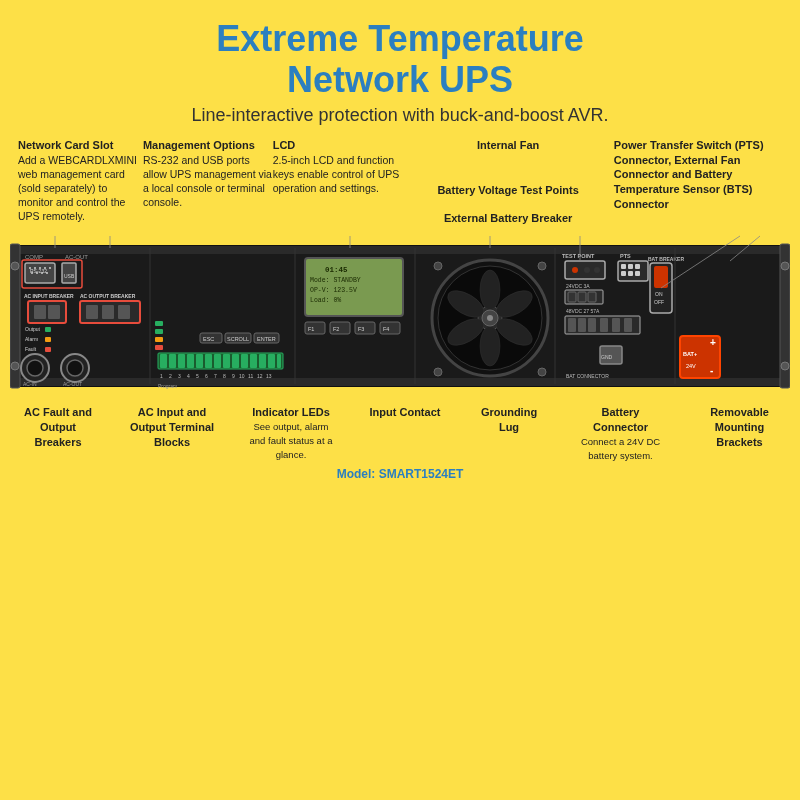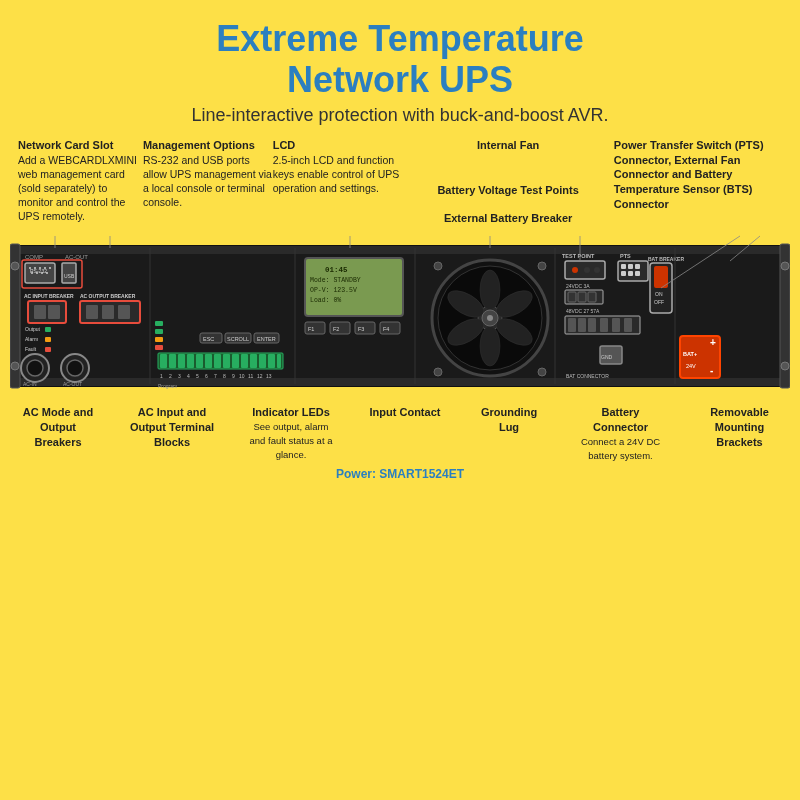--- a/index.html
+++ b/index.html
@@ -383,21 +383,21 @@
         <line x1="651" y1="62" x2="730" y2="10" stroke="#888" stroke-width="0.8"></line>
 
         <line x1="720" y1="35" x2="750" y2="10" stroke="#888" stroke-width="0.8"></line>
 
       </svg>
     </div>
 
     <div class="bottom-callouts-row">
 
       <div class="bc" style="width:80px">
-        <strong>AC Mode and Output Breakers</strong>
+        <strong>AC Fault and Output Breakers</strong>
       </div>
 
       <div class="bc" style="width:85px">
         <strong>AC Input and Output Terminal Blocks</strong>
       </div>
 
       <div class="bc" style="width:90px">
         <strong>Indicator LEDs</strong>
         <em>See output, alarm and fault status at a glance.</em>
       </div>
@@ -415,18 +415,18 @@
         <strong>Battery Connector</strong>
         <em>Connect a 24V DC battery system.</em>
       </div>
 
       <div class="bc" style="width:85px">
         <strong>Removable Mounting Brackets</strong>
       </div>
     </div>
 
     <div class="model-line">
-      <span>Power:</span>
+      <span>Model:</span>
       <span style="font-weight:700; color:#2b7fc0;text-align:center;">SMART1524ET</span>
     </div>
 
   </div>
 </div>
 
 </body></html>

